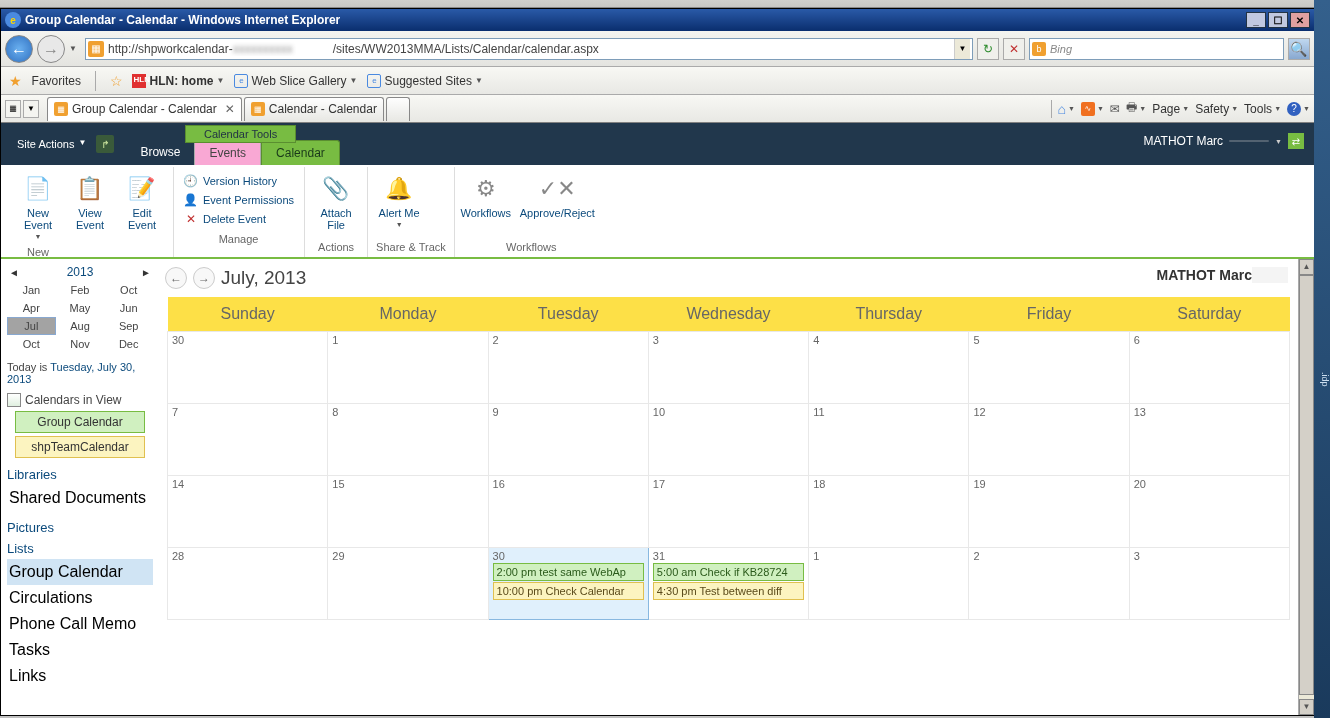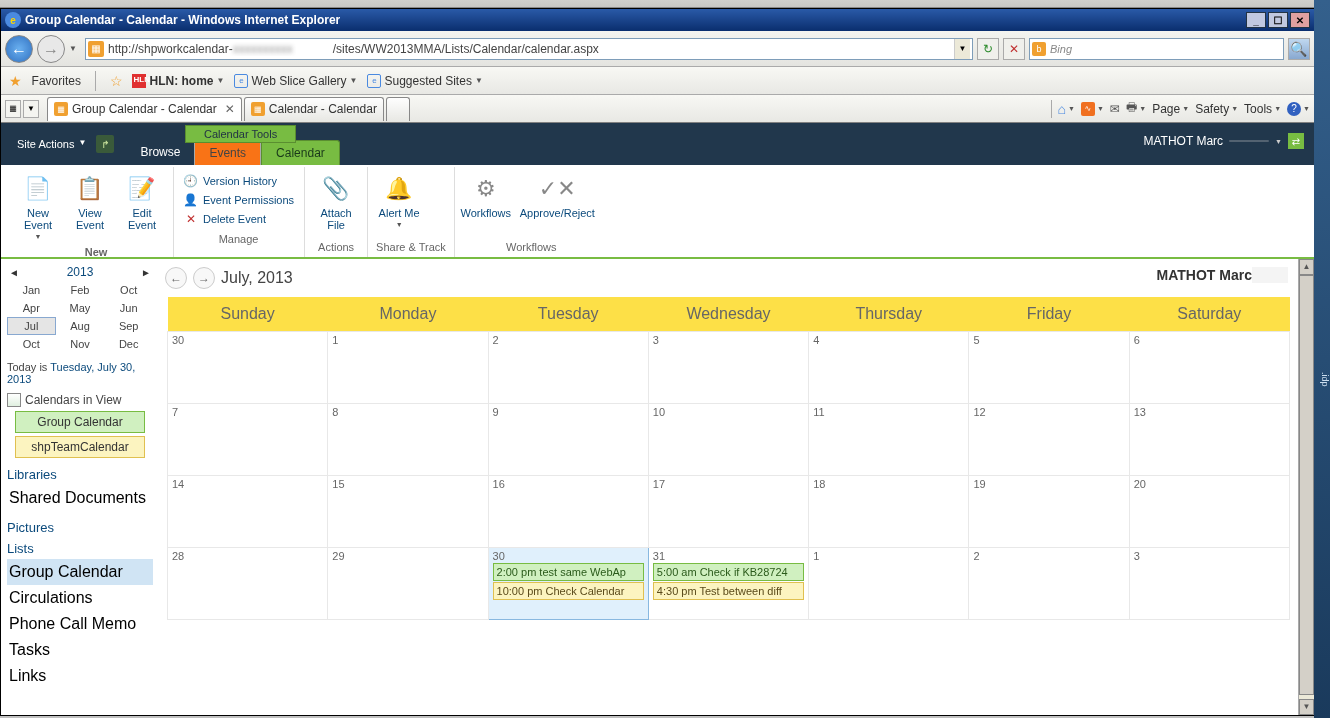--- a/index.html
+++ b/index.html
@@ -50,21 +50,21 @@
 .home-icon{color:#4a8ae0;font-size:14px;}
 .rss-icon{width:14px;height:14px;background:#f07020;color:#fff;font-size:8px;display:inline-flex;align-items:center;justify-content:center;border-radius:2px;}
 .help-icon{width:14px;height:14px;background:#3060c0;color:#fff;border-radius:50%;font-size:10px;display:inline-flex;align-items:center;justify-content:center;}
 .mail-icon,.print-icon{font-size:12px;color:#555;}
 .sp-frame{flex:1;display:flex;flex-direction:column;overflow:hidden;background:#fff;}
 .sp-header{height:42px;background:#21374c;display:flex;align-items:flex-end;color:#fff;padding:0 10px;position:relative;}
 .sp-site-actions{color:#fff;font-size:11px;padding:4px 6px;display:flex;align-items:flex-start;gap:4px;align-self:center;}
 .sp-navup{width:18px;height:18px;background:#3a5a3a;color:#cfe8a0;display:inline-flex;align-items:center;justify-content:center;font-size:10px;align-self:center;margin:0 12px 0 4px;border-radius:2px;}
 .sp-browse{color:#fff;padding:6px 14px;font-size:12px;cursor:pointer;}
 .sp-tab-context{position:absolute;left:184px;top:2px;background:#78bc42;color:#234;font-size:11px;padding:2px 18px;border:1px solid #5a8e30;}
-.sp-ctxtab{background:#f97316;color:#444;padding:5px 14px;font-size:12px;border:1px solid #aaa;border-bottom:none;margin-top:4px;border-top-left-radius:3px;border-top-right-radius:3px;}
+.sp-ctxtab{background:#f9a8d4;color:#444;padding:5px 14px;font-size:12px;border:1px solid #aaa;border-bottom:none;margin-top:4px;border-top-left-radius:3px;border-top-right-radius:3px;}
 .sp-ctxtab.inactive{background:#78bc42;color:#1a3a1a;border:1px solid #5a8e30;border-bottom:none;}
 .sp-user{position:absolute;right:10px;top:10px;color:#fff;font-size:12px;display:flex;align-items:center;gap:6px;}
 .sp-user-blur{background:rgba(200,200,200,0.3);padding:1px 20px;border-radius:2px;}
 .sp-arrow-icon{width:16px;height:16px;background:#78bc42;font-size:10px;display:inline-flex;align-items:center;justify-content:center;}
 .ribbon{height:94px;background:#fff;border-bottom:2px solid #78bc42;display:flex;padding:2px 6px 0 6px;}
 .ribbon-group{border-right:1px solid #ddd;padding:2px 8px;display:flex;flex-direction:column;}
 .rg-items{flex:1;display:flex;align-items:flex-start;gap:6px;}
 .rg-label{text-align:center;font-size:11px;color:#666;padding:2px 0;}
 .rb-btn{display:flex;flex-direction:column;align-items:center;width:46px;padding:4px 2px;color:#0b4a7c;font-size:11px;text-align:center;cursor:pointer;gap:2px;}
 .rb-icon{width:32px;height:32px;display:flex;align-items:center;justify-content:center;font-size:22px;}
@@ -72,40 +72,40 @@
 .rb-small{display:flex;align-items:center;gap:4px;cursor:pointer;}
 .rb-small-icon{width:16px;height:16px;display:inline-flex;align-items:center;justify-content:center;font-size:12px;color:#666;}
 .sp-body{flex:1;display:flex;overflow:hidden;position:relative;}
 .sp-sidebar{width:158px;background:#fff;padding:4px 6px;font-size:12px;overflow:hidden;}
 .mini-cal{border:0;}
 .mc-head{display:flex;align-items:center;justify-content:space-between;padding:2px;color:#0b4a7c;}
 .mc-year{color:#0b4a7c;}
 .mc-arrow{font-size:10px;cursor:pointer;color:#333;}
 .mc-grid{display:grid;grid-template-columns:repeat(3,1fr);font-size:11px;color:#444;}
 .mc-cell{text-align:center;padding:3px 0;cursor:pointer;}
-.mc-cell.sel{background:#e5e5e5;border:1px solid #88a8d0;padding:2px 0;}
+.mc-cell.sel{background:#a3a3a3;border:1px solid #88a8d0;padding:2px 0;}
 .today-line{font-size:11px;color:#444;margin:8px 0;}
 .today-link{color:#0b4a7c;}
 .civ-head{display:flex;align-items:center;gap:4px;font-size:12px;color:#444;margin:8px 0 4px;}
 .civ-icon{width:14px;height:14px;border:1px solid #888;background:linear-gradient(#fff,#e0f0e0);font-size:8px;}
 .cal-chip{display:block;margin:3px 8px;padding:3px 8px;font-size:12px;color:#333;border:1px solid;text-align:center;}
 .cal-chip.green{background:#d0f0c0;border-color:#78bc42;}
 .cal-chip.yellow{background:#fcf4c0;border-color:#e0c050;}
 .nav-section{margin-top:6px;}
 .nav-head{color:#0b4a7c;font-size:13px;padding:3px 0;}
 .nav-link{color:#000000;font-size:16px;padding:4px 2px;display:block;cursor:pointer;}
 .nav-link.selected{background:#d0e4f4;}
 .sp-main{flex:1;position:relative;overflow:hidden;background:#fff;}
 .vscroll{width:16px;background:#ece9d8;border-left:1px solid #aaa;position:relative;}
 .vscroll::before{content:"▲";position:absolute;top:0;left:0;right:0;text-align:center;font-size:8px;color:#555;background:#d4d0c8;border:1px solid #888;height:14px;line-height:14px;}
 .vscroll::after{content:"▼";position:absolute;bottom:0;left:0;right:0;text-align:center;font-size:8px;color:#555;background:#d4d0c8;border:1px solid #888;height:14px;line-height:14px;}
 .vthumb{position:absolute;top:16px;left:0;right:0;height:420px;background:#d4d0c8;border:1px solid #888;}
 .cal-header{display:flex;align-items:center;padding:8px 6px;gap:6px;}
 .cal-navbtn{width:22px;height:22px;border:1px solid #ccc;border-radius:50%;background:#f8f8f8;display:flex;align-items:center;justify-content:center;font-size:12px;color:#666;cursor:pointer;}
-.cal-title{font-size:16px;color:#444;font-weight:normal;}
+.cal-title{font-size:19px;color:#444;font-weight:normal;}
 .cal-user-right{position:absolute;right:10px;top:8px;font-size:14px;color:#333;font-weight:bold;}
 .cal-user-right .blur{font-weight:normal;color:rgba(150,150,150,0.5);background:rgba(200,200,200,0.2);padding:0 18px;}
 .cal-table{width:calc(100% - 16px);border-collapse:collapse;margin:0 8px;table-layout:fixed;}
 .cal-table th{font-weight:normal;color:#666;font-size:16px;padding:8px 4px;text-align:center;background:#fde047;}
 .cal-table td{border:1px solid #e8e8e8;height:72px;vertical-align:top;padding:2px 4px;font-size:11px;color:#666;position:relative;}
 .cal-table td.dim{color:#999;}
 .cal-table td.today{background:#e0f0fc;border:1px solid #88b8e0;}
 .date-num{font-size:11px;color:#666;display:block;}
 .evt{font-size:11px;padding:2px 3px;margin-top:1px;white-space:nowrap;overflow:hidden;border:1px solid;}
 .evt.green{background:#d0f0c0;border-color:#78bc42;color:#2a5a1a;}
@@ -255,21 +255,21 @@
             </div>
           <div class="rb-btn">
               <div class="rb-icon" style="color:#888;">📋</div>
               <span>View Event</span>
             </div>
           <div class="rb-btn">
               <div class="rb-icon" style="color:#888;">📝</div>
               <span>Edit Event</span>
             </div>
         </div>
-        <div class="rg-label" style="text-align:center;padding-left:12px;font-weight:bold;">New</div>
+        <div class="rg-label" style="text-align:left;padding-left:12px;">New</div>
       </div>
       <div class="ribbon-group" style="margin-left:-1px;">
         <div class="rb-small-list">
           <div class="rb-small">
               <span class="rb-small-icon">🕘</span>
               <span>Version History</span>
             </div>
           <div class="rb-small">
               <span class="rb-small-icon">👤</span>
               <span>Event Permissions</span>

